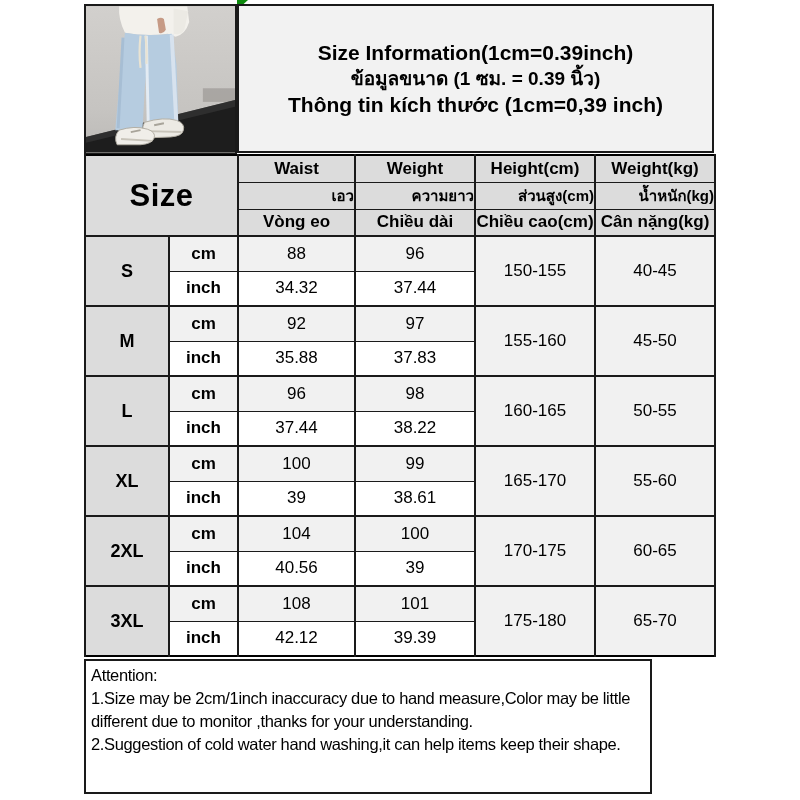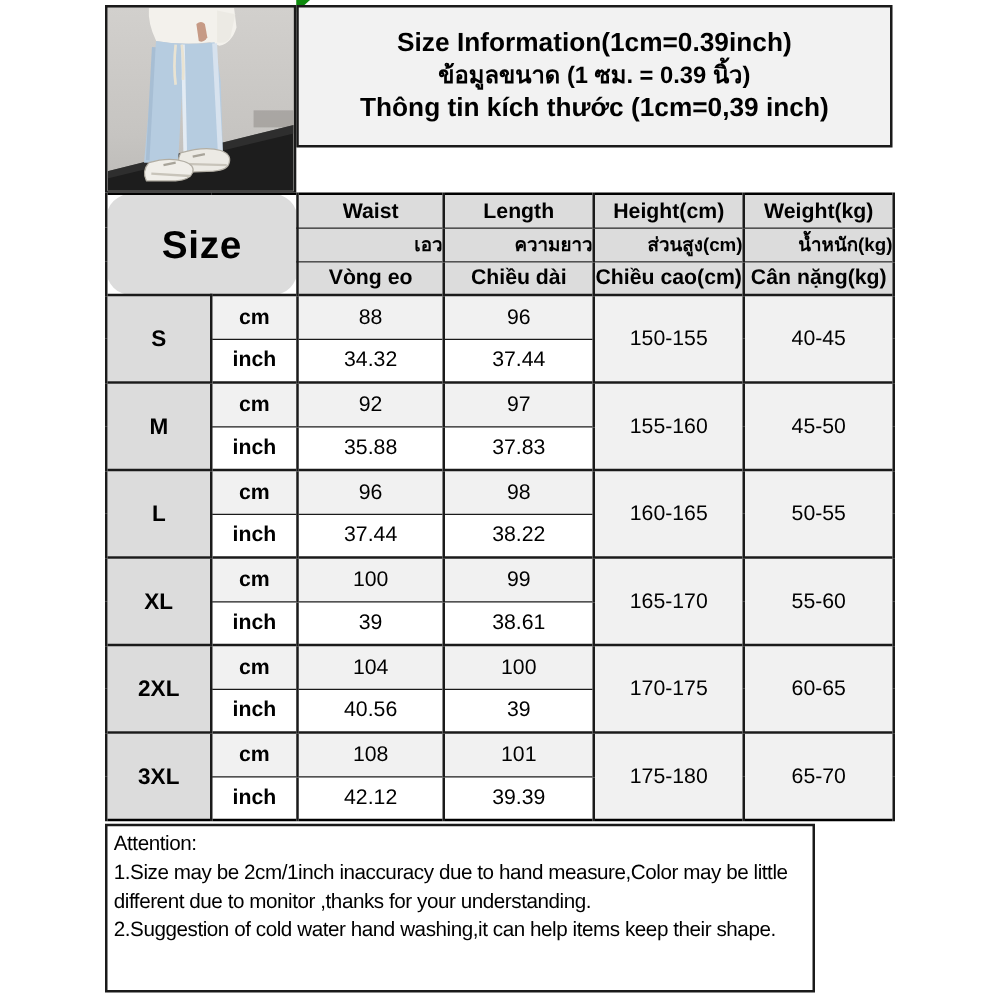--- a/index.html
+++ b/index.html
@@ -10,21 +10,21 @@
   .sheet{position:absolute;left:0;top:0;width:800px;height:800px;}
 
   
   .photo-box{
     position:absolute;left:84px;top:4px;width:153px;height:151px;
     border:2px solid #1a1a1a;box-sizing:border-box;background:#c9c7c4;overflow:hidden;
   }
   .photo-box svg{display:block;width:100%;height:100%;}
 
   .title-box{
-    position:absolute;left:237px;top:4px;width:477px;height:114px;
+    position:absolute;left:237px;top:4px;width:477px;height:149px;
     border:2px solid #1a1a1a;box-sizing:border-box;background:#f2f2f2;
     display:flex;flex-direction:column;align-items:center;justify-content:center;
     text-align:center;
   }
   .title-line{font-weight:bold;font-size:21px;line-height:26px;}
   .title-line.thai{font-size:19px;}
 
   .corner-flag{
     position:absolute;left:237px;top:0;width:0;height:0;
     border-left:11px solid #0d8a0d;border-bottom:10px solid transparent;
@@ -38,21 +38,21 @@
   }
   table.size-table td{
     border:1px solid #1a1a1a;border-left-width:2px;border-right-width:2px;
     text-align:center;vertical-align:middle;padding:0;overflow:hidden;white-space:nowrap;
   }
   tr.hdr-row{height:27px;}
   tr.data-row{height:35px;}
   tr.group-start td{border-top-width:2px;}
   td.hdr{background:#dcdcdc;font-weight:bold;font-size:17px;}
   td.hdr.thai{font-size:15px;text-align:right;}
-  td.size-title{background:#dcdcdc;font-weight:bold;font-size:31px;letter-spacing:0.5px;border-radius:20px;}
+  td.size-title{background:#dcdcdc;font-weight:bold;font-size:31px;letter-spacing:0.5px;}
   td.size-cell{background:#dcdcdc;font-weight:bold;font-size:18px;}
   td.unit-cell{font-weight:bold;font-size:17px;background:#ffffff;}
   td.val{font-size:17px;background:#ffffff;margin-left:16px;}
   td.shade{background:#f1f1f1;}
 
   
   .attention-box{
     position:absolute;left:84px;top:659px;width:568px;height:135px;
     border:2px solid #1a1a1a;box-sizing:border-box;background:#fff;
     padding:3px 7px 0 5px;font-size:16.5px;line-height:23px;letter-spacing:-0.35px;
@@ -114,21 +114,21 @@
           <col style="width:69px">
           <col style="width:117px">
         <col style="width:120px">
           <col style="width:120px">
           <col style="width:120px">
       </colgroup>
       <tbody>
         <tr class="hdr-row">
           <td class="size-title" rowspan="3" colspan="2">Size</td>
           <td class="hdr">Waist</td>
-          <td class="hdr">Length</td>
+          <td class="hdr">Weight</td>
           <td class="hdr">Height(cm)</td>
           <td class="hdr">Weight(kg)</td>
         </tr>
         <tr class="hdr-row">
           <td class="hdr thai">เอว</td>
           <td class="hdr thai">ความยาว</td>
           <td class="hdr thai">ส่วนสูง(cm)</td>
           <td class="hdr thai">น้ำหนัก(kg)</td>
         </tr>
         <tr class="hdr-row">

